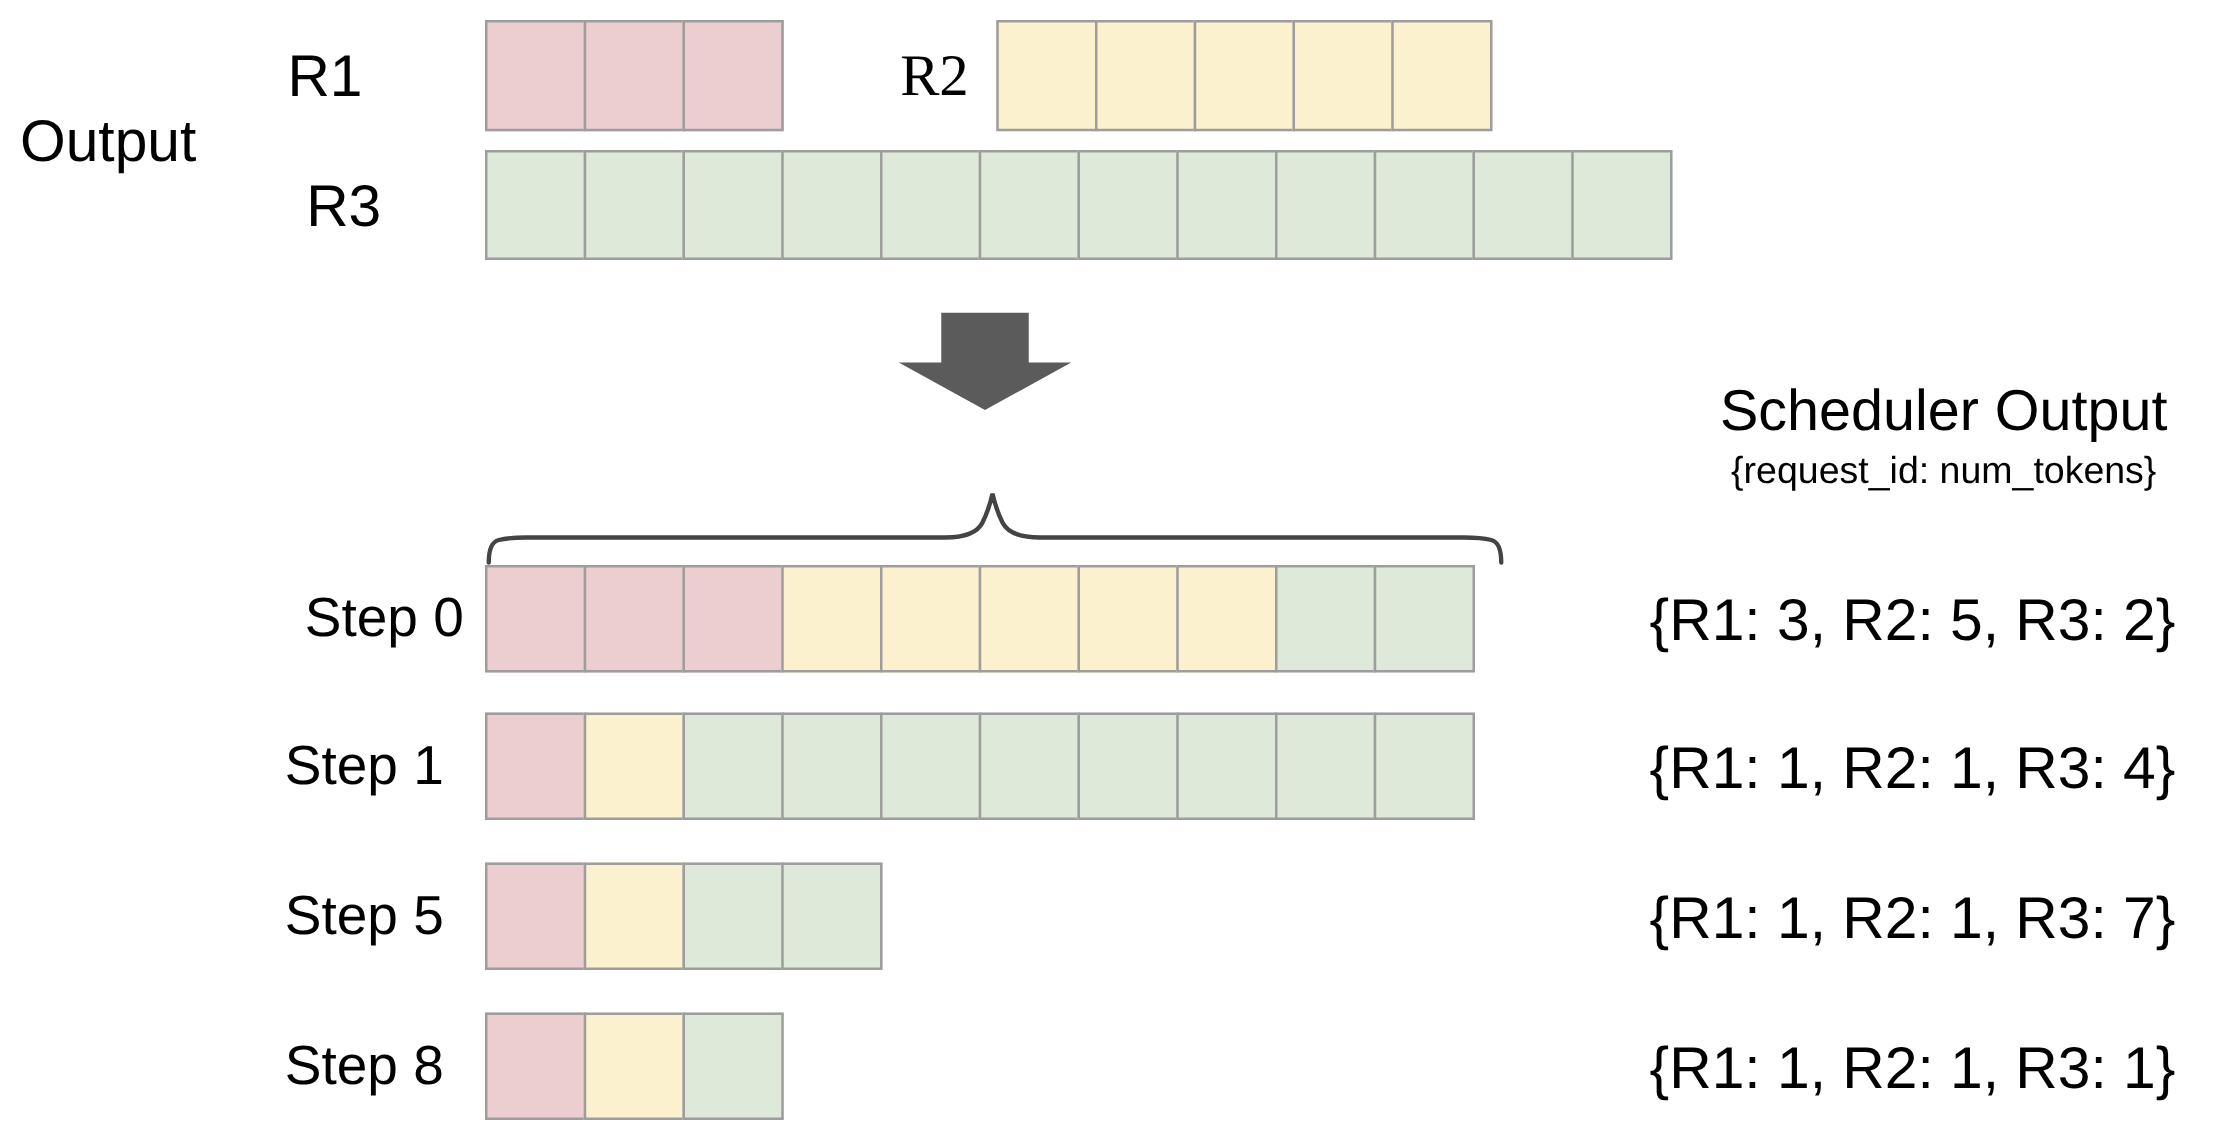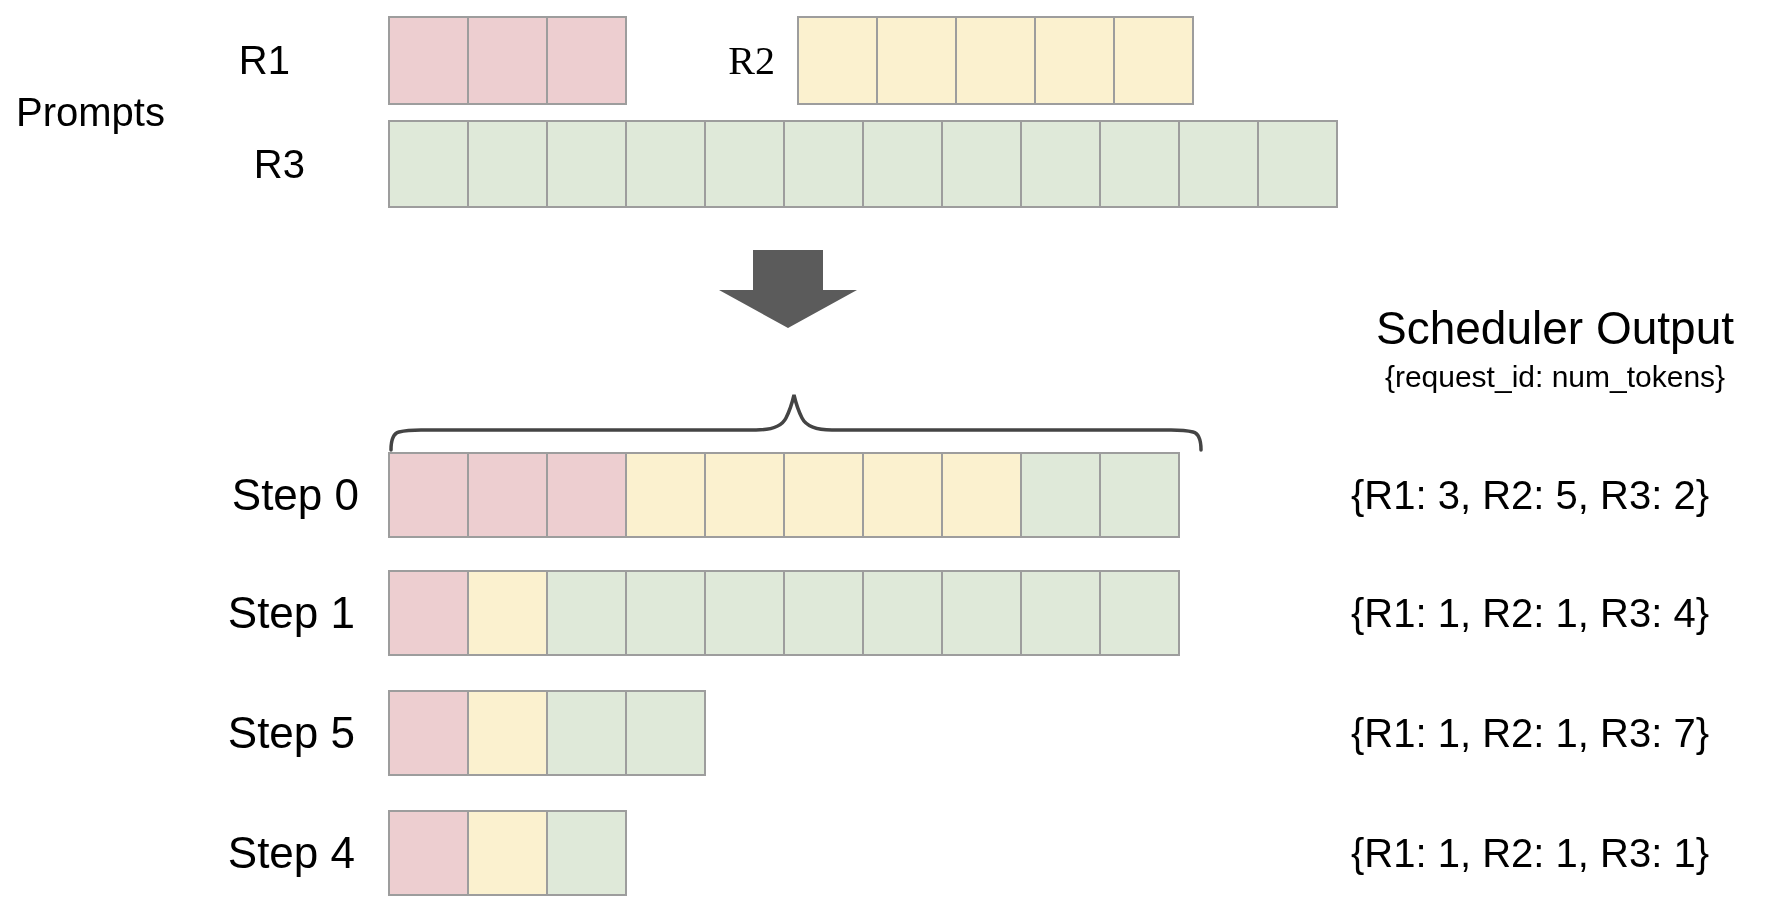--- a/index.html
+++ b/index.html
@@ -12,21 +12,21 @@
     overflow:hidden;
   }
   .txtbox{
     position:absolute;
     display:flex;
     align-items:center;
     white-space:nowrap;
   }
   .justify-end{justify-content:flex-end;}
   .justify-center{justify-content:center;}
-  .f42{font-size:40px;text-align:right;}
+  .f42{font-size:47px;text-align:right;}
   .f44{font-size:44px;}
   .f46{font-size:46px;}
   .f30{font-size:30px;}
   .cells{
     position:absolute;
     display:flex;
   }
   .cell{
     box-sizing:border-box;
     width:81px;
@@ -39,21 +39,21 @@
   .cell.yellow{background:var(--yellow);}
   .cell.green{background:var(--green);}
   .abs{position:absolute;}
   svg{display:block;}
 </style>
 </head>
 <body>
 
 <div class="canvas">
 
-  <div class="txtbox f42" style="left:16px;top:16px;width:185px;height:192px;">Prompts</div>
+  <div class="txtbox f42" style="left:16px;top:16px;width:185px;height:192px;">Output</div>
 
   <div class="txtbox f42 justify-end" style="left:190px;top:16px;width:100px;height:89px;">R1</div>
   <div class="cells" style="left:388px;top:16px;height:89px;">
       <div class="cell pink"></div>
       <div class="cell pink"></div>
       <div class="cell pink"></div>
     </div>
 
   <div class="txtbox f42 justify-end" style="left:660px;top:16px;width:115px;height:89px;font-family:Liberation Serif, serif;">R2</div>
   <div class="cells" style="left:797px;top:16px;height:89px;">
@@ -86,21 +86,21 @@
     </svg>
   </div>
 
 
   <div class="abs" style="left:388px;top:392px;">
     <svg width="816" height="62" viewBox="0 0 816 62">
       <path d="M3,58 Q3,42 11,40 Q19,38 33,38 L368,38 Q392,38 398,26 Q403,16 406,3 Q409,16 414,26 Q420,38 444,38 L783,38 Q797,38 805,40 Q813,42 813,58" fill="none" stroke="var(--brace)" stroke-width="3.5" stroke-linecap="round"></path>
     </svg>
   </div>
 
-  <div class="txtbox f44 justify-end" style="left:144px;top:452px;width:215px;height:86px;">Step 0</div>
+  <div class="txtbox f44 justify-end" style="left:156px;top:452px;width:215px;height:86px;">Step 0</div>
   <div class="cells" style="left:388px;top:452px;height:86px;">
       <div class="cell pink"></div>
       <div class="cell pink"></div>
       <div class="cell pink"></div>
       <div class="cell yellow"></div>
       <div class="cell yellow"></div>
       <div class="cell yellow"></div>
       <div class="cell yellow"></div>
       <div class="cell yellow"></div>
       <div class="cell green"></div>
@@ -125,21 +125,21 @@
 
   <div class="txtbox f44 justify-end" style="left:140px;top:690px;width:215px;height:86px;">Step 5</div>
   <div class="cells" style="left:388px;top:690px;height:86px;">
       <div class="cell pink"></div>
       <div class="cell yellow"></div>
       <div class="cell green"></div>
       <div class="cell green"></div>
     </div>
   <div class="txtbox f42 justify-center" style="left:1280px;top:690px;width:500px;height:86px;">{R1: 1, R2: 1, R3: 7}</div>
 
-  <div class="txtbox f44 justify-end" style="left:140px;top:810px;width:215px;height:86px;">Step 4</div>
+  <div class="txtbox f44 justify-end" style="left:140px;top:810px;width:215px;height:86px;">Step 8</div>
   <div class="cells" style="left:388px;top:810px;height:86px;">
       <div class="cell pink"></div>
       <div class="cell yellow"></div>
       <div class="cell green"></div>
     </div>
   <div class="txtbox f42 justify-center" style="left:1280px;top:810px;width:500px;height:86px;">{R1: 1, R2: 1, R3: 1}</div>
 
   <div class="txtbox f46 justify-center" style="left:1320px;top:302px;width:470px;height:52px;">Scheduler Output</div>
   <div class="txtbox f30 justify-center" style="left:1320px;top:358px;width:470px;height:38px;">{request_id: num_tokens}</div>
 

